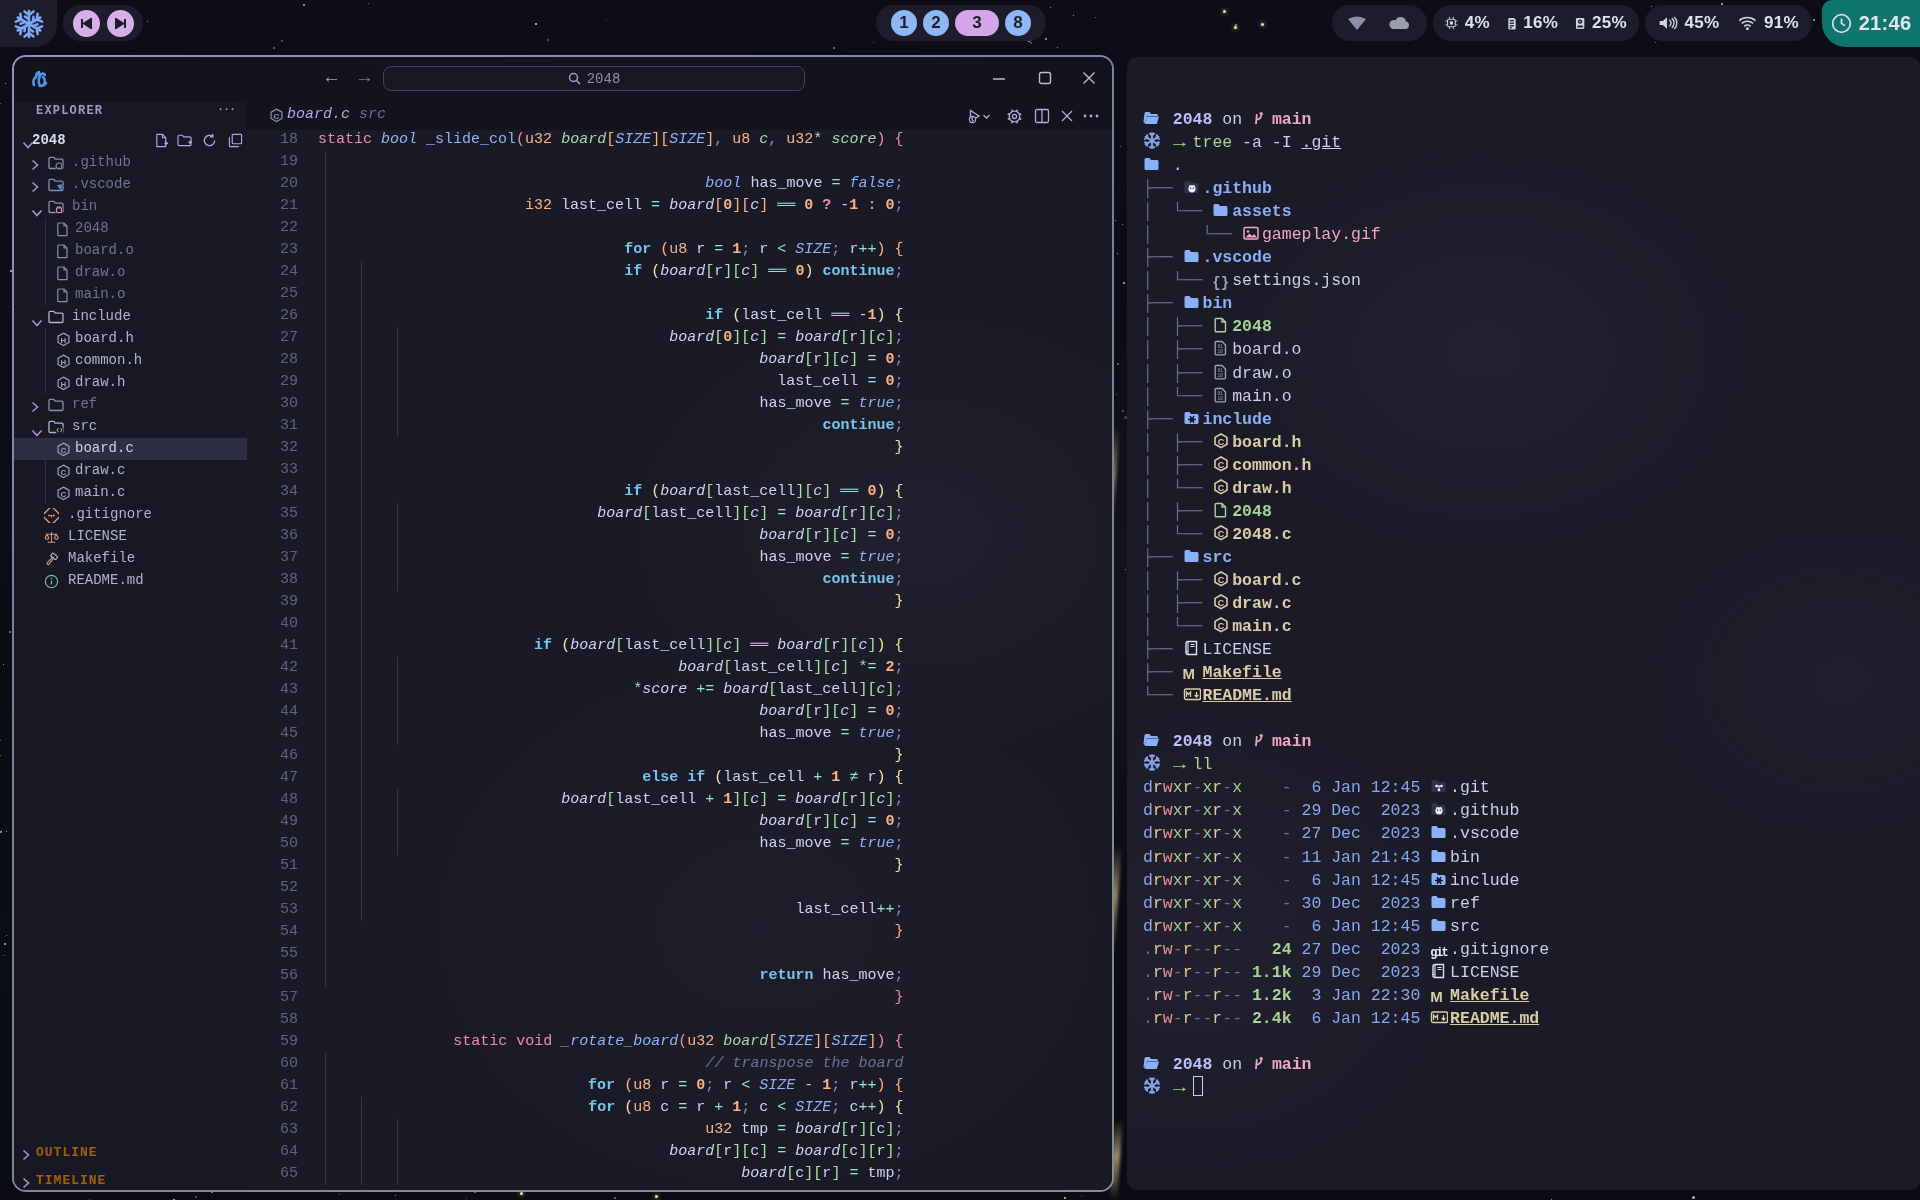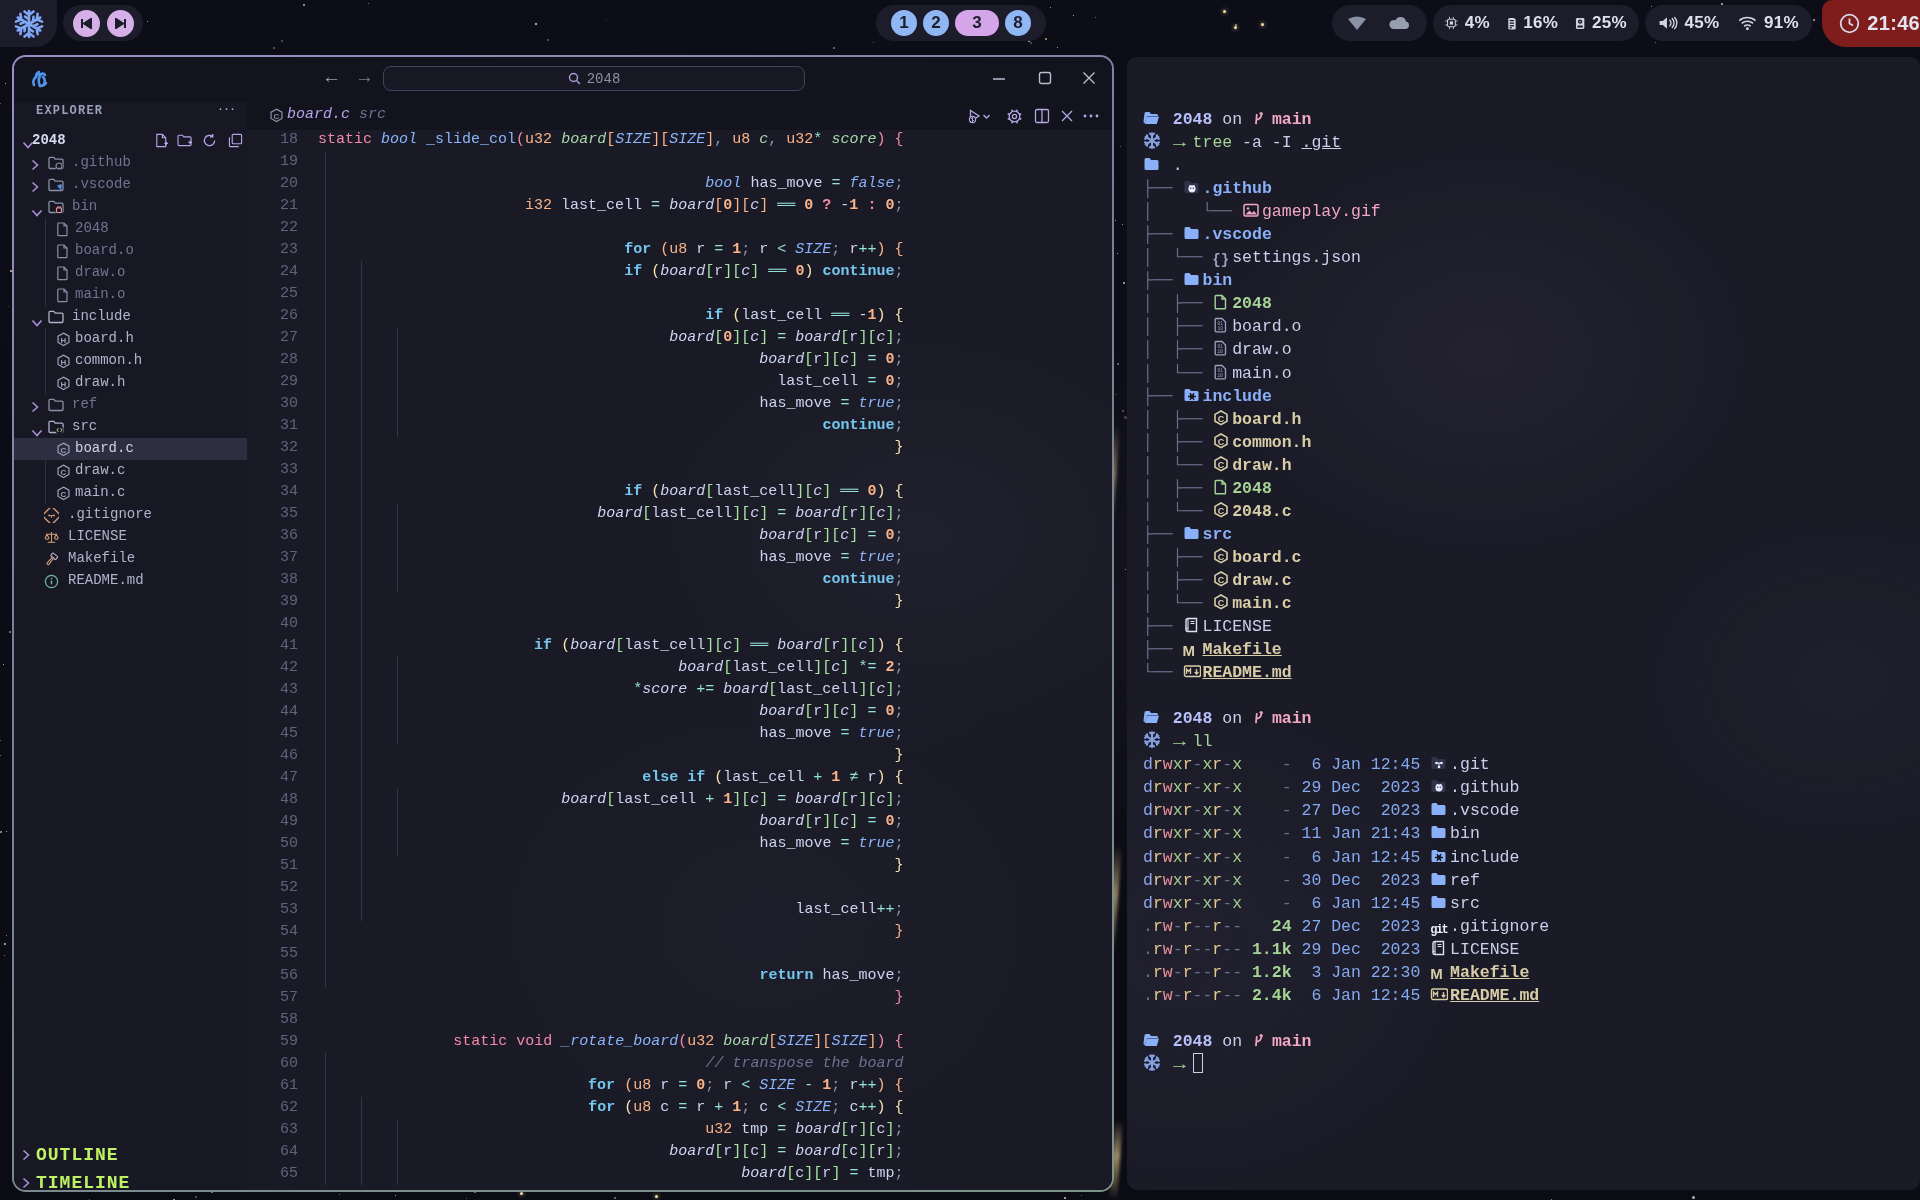--- a/index.html
+++ b/index.html
@@ -21,22 +21,22 @@
          border-radius:0 0 22px 0; display:flex; align-items:center; justify-content:center; }
   #media { left:63px; width:80px; justify-content:center; gap:7px; }
   .mbtn { width:27px; height:27px; border-radius:50%; background:#d6afe9; display:flex; align-items:center; justify-content:center; }
   #wsp { left:876px; width:170px; justify-content:center; gap:6px; }
   .ws { width:26px; height:26px; border-radius:13px; background:#8fb7f3; color:#1c1c2b;
         font-weight:bold; font-size:17px; display:flex; align-items:center; justify-content:center; }
   .ws.active { width:44px; background:#d4a5e8; }
   #weather { left:1332px; width:95px; padding:0 14px; justify-content:space-between; }
   #sysmod { left:1433px; width:206px; padding:0 12px; gap:7px; }
   #volmod { left:1645px; width:167px; padding:0 13px; gap:7px; }
-  #clockmod { position:absolute; right:0; top:0; width:98px; height:47px; background:#7f1d1d;
-         border-radius:10px 0 0 24px; display:flex; align-items:center; justify-content:flex-end; gap:7px; }
+  #clockmod { position:absolute; right:0; top:0; width:98px; height:47px; background:#0f766e;
+         border-radius:10px 0 0 24px; display:flex; align-items:center; justify-content:center; gap:7px; }
   .pct { font-size:17px; font-weight:bold; color:#dde1ee; letter-spacing:0.3px; }
   #clockmod .pct { font-size:20px; color:#e2e5f0; }
   svg.ic { display:block; }
   
   #winb { position:absolute; left:12px; top:55px; width:1102px; height:1137px;
          background:linear-gradient(155deg,#9a8fc6,#777f95 40%,#7d9388); border-radius:14px; }
   #win { position:absolute; left:2px; top:2px; width:1098px; height:1133px;
          background:#181824; border-radius:12px; overflow:hidden; }
   #titlebar { position:absolute; left:0; top:0; width:100%; height:45px; background:#13131e; }
   #searchbox { position:absolute; left:369px; top:9px; width:422px; height:25px;
@@ -44,21 +44,21 @@
          color:#8b90a8; font-size:14px; font-family:"Liberation Mono",monospace;
          display:flex; align-items:center; justify-content:center; gap:6px; }
   .wbtn { position:absolute; top:12px; }
   #sidebar { position:absolute; left:0; top:45px; width:233px; height:1088px; background:#181824; }
   .srow { position:absolute; left:0; width:233px; height:0; }
   .selrow { position:absolute; left:0; width:233px; height:22px; background:#2d2e40; }
   .s-root { color:#d6dcf0; font-weight:bold; font-size:14px; font-family:"Liberation Mono",monospace; }
   .s-dim { color:#6f7590; font-size:14px; font-family:"Liberation Mono",monospace; }
   .s-br  { color:#aeb4cc; font-size:14px; font-family:"Liberation Mono",monospace; }
   .s-sel { color:#ced4e8; font-size:14px; font-family:"Liberation Mono",monospace; }
-  .s-hdr { color:#bef264; font-weight:bold; font-size:18px; letter-spacing:1px; font-family:"Liberation Mono",monospace; }
+  .s-hdr { color:#a16207; font-weight:bold; font-size:13px; letter-spacing:1px; font-family:"Liberation Mono",monospace; }
   #tabbar { position:absolute; left:233px; top:45px; right:0; height:28px; background:#13131e; }
   #editor { position:absolute; left:233px; top:73px; right:0; bottom:0; background:#1a1a26;
             font-family:"Liberation Mono",monospace; font-size:15px; line-height:22px; }
   #gutter { position:absolute; left:0; top:-1px; width:51px; text-align:right; color:#5e647e;
             white-space:pre; }
   #codebox { position:absolute; left:71px; top:-1px; white-space:pre; color:#ccd4f2;text-align:right; }
   .guide { position:absolute; width:1px; background:rgba(95,99,125,0.38); }
   .kw{color:#f38ba8} .ct{color:#74c7ec;font-weight:bold} .ty{color:#89b4fa;font-style:italic}
   .ut{color:#fab387} .fn{color:#89b4fa} .fni{color:#89b4fa;font-style:italic} .nu{color:#fab387;font-weight:bold} .op{color:#94e2d5}
   .tn{color:#f38ba8;font-weight:bold} .p1{color:#f38ba8} .p2{color:#fab387} .p3{color:#f9e2af}
@@ -846,21 +846,23 @@
               <circle cx="8" cy="8.5" r="1.8" fill="#84a0e0" stroke="none"></circle>
             </g>
           </svg></span> <span style="color:#a6d495;font-weight:bold;display:inline-block;transform:scaleX(1.3);transform-origin:left">→</span> <span style="color:#a5d495">tree</span> -a -I <span style="text-decoration:underline">.git</span></div><div class="tl"><span class="tic"><svg width="17" height="16" viewBox="0 0 16 16">
             <path d="M1 3.5 q0-1.5 1.5-1.5 h3.5 l1.5 2 h6 q1.5 0 1.5 1.5 v7 q0 1.5-1.5 1.5 h-11 q-1.5 0-1.5-1.5 z" fill="#89b0f8"></path>
           </svg></span> .</div><div class="tl"><span class="tg">├── </span><span class="tic"><svg width="17" height="16" viewBox="0 0 16 16">
             <path d="M1 3.5 q0-1.5 1.5-1.5 h3.5 l1.5 2 h6 q1.5 0 1.5 1.5 v7 q0 1.5-1.5 1.5 h-11 q-1.5 0-1.5-1.5 z" fill="#30324a"></path>
             <circle cx="8.5" cy="9.8" r="3.6" fill="#e8ecff"></circle>
             <path d="M5.2 7.6 l1.3-1.9 1.3 1.1 z M11.8 7.6 l-1.3-1.9 -1.3 1.1 z" fill="#e8ecff"></path>
             <circle cx="7.2" cy="9.3" r="0.7" fill="#30324a"></circle>
             <circle cx="9.8" cy="9.3" r="0.7" fill="#30324a"></circle>
-          </svg></span><span style="font-weight:bold;color:#89b0f8">.github</span></div><div class="tl"><span class="tg">│     └── </span><span class="tic"><svg width="17" height="16" viewBox="0 0 16 16">
+          </svg></span><span style="font-weight:bold;color:#89b0f8">.github</span></div><div class="tl"><span class="tg">│  └── </span><span class="tic"><svg width="17" height="16" viewBox="0 0 16 16">
+            <path d="M1 3.5 q0-1.5 1.5-1.5 h3.5 l1.5 2 h6 q1.5 0 1.5 1.5 v7 q0 1.5-1.5 1.5 h-11 q-1.5 0-1.5-1.5 z" fill="#89b0f8"></path>
+          </svg></span><span style="font-weight:bold;color:#89b0f8">assets</span></div><div class="tl"><span class="tg">│     └── </span><span class="tic"><svg width="17" height="16" viewBox="0 0 16 16">
             <rect x="1.5" y="2.5" width="14" height="11.5" rx="1.5" fill="none" stroke="#f2a7c4" stroke-width="1.5"></rect>
             <circle cx="5.5" cy="6.5" r="1.2" fill="#f2a7c4"></circle>
             <path d="M3 12.5 l4-4 2.5 2.5 2-2 3 3.5 z" fill="#f2a7c4"></path>
           </svg></span><span style="color:#f2a7c4">gameplay.gif</span></div><div class="tl"><span class="tg">├── </span><span class="tic"><svg width="17" height="16" viewBox="0 0 16 16">
             <path d="M1 3.5 q0-1.5 1.5-1.5 h3.5 l1.5 2 h6 q1.5 0 1.5 1.5 v7 q0 1.5-1.5 1.5 h-11 q-1.5 0-1.5-1.5 z" fill="#89b0f8"></path>
           </svg></span><span style="font-weight:bold;color:#89b0f8">.vscode</span></div><div class="tl"><span class="tg">│  └── </span><span class="tic" style="color:#9aa3c0;font-weight:bold;font-size:14px">{}</span>settings.json</div><div class="tl"><span class="tg">├── </span><span class="tic"><svg width="17" height="16" viewBox="0 0 16 16">
             <path d="M1 3.5 q0-1.5 1.5-1.5 h3.5 l1.5 2 h6 q1.5 0 1.5 1.5 v7 q0 1.5-1.5 1.5 h-11 q-1.5 0-1.5-1.5 z" fill="#89b0f8"></path>
           </svg></span><span style="font-weight:bold;color:#89b0f8">bin</span></div><div class="tl"><span class="tg">│  ├── </span><span class="tic"><svg width="17" height="16" viewBox="0 0 16 16">
             <path d="M3.5 1.5 h6 l3.5 3.5 v9 q0 .8-.8 .8 h-8.7 q-.8 0-.8-.8 v-11.7 q0-.8 .8-.8z" fill="none" stroke="#a5d495" stroke-width="1.4"></path>
             <path d="M9.5 1.5 v3.5 h3.5" fill="none" stroke="#a5d495" stroke-width="1.4"></path>

